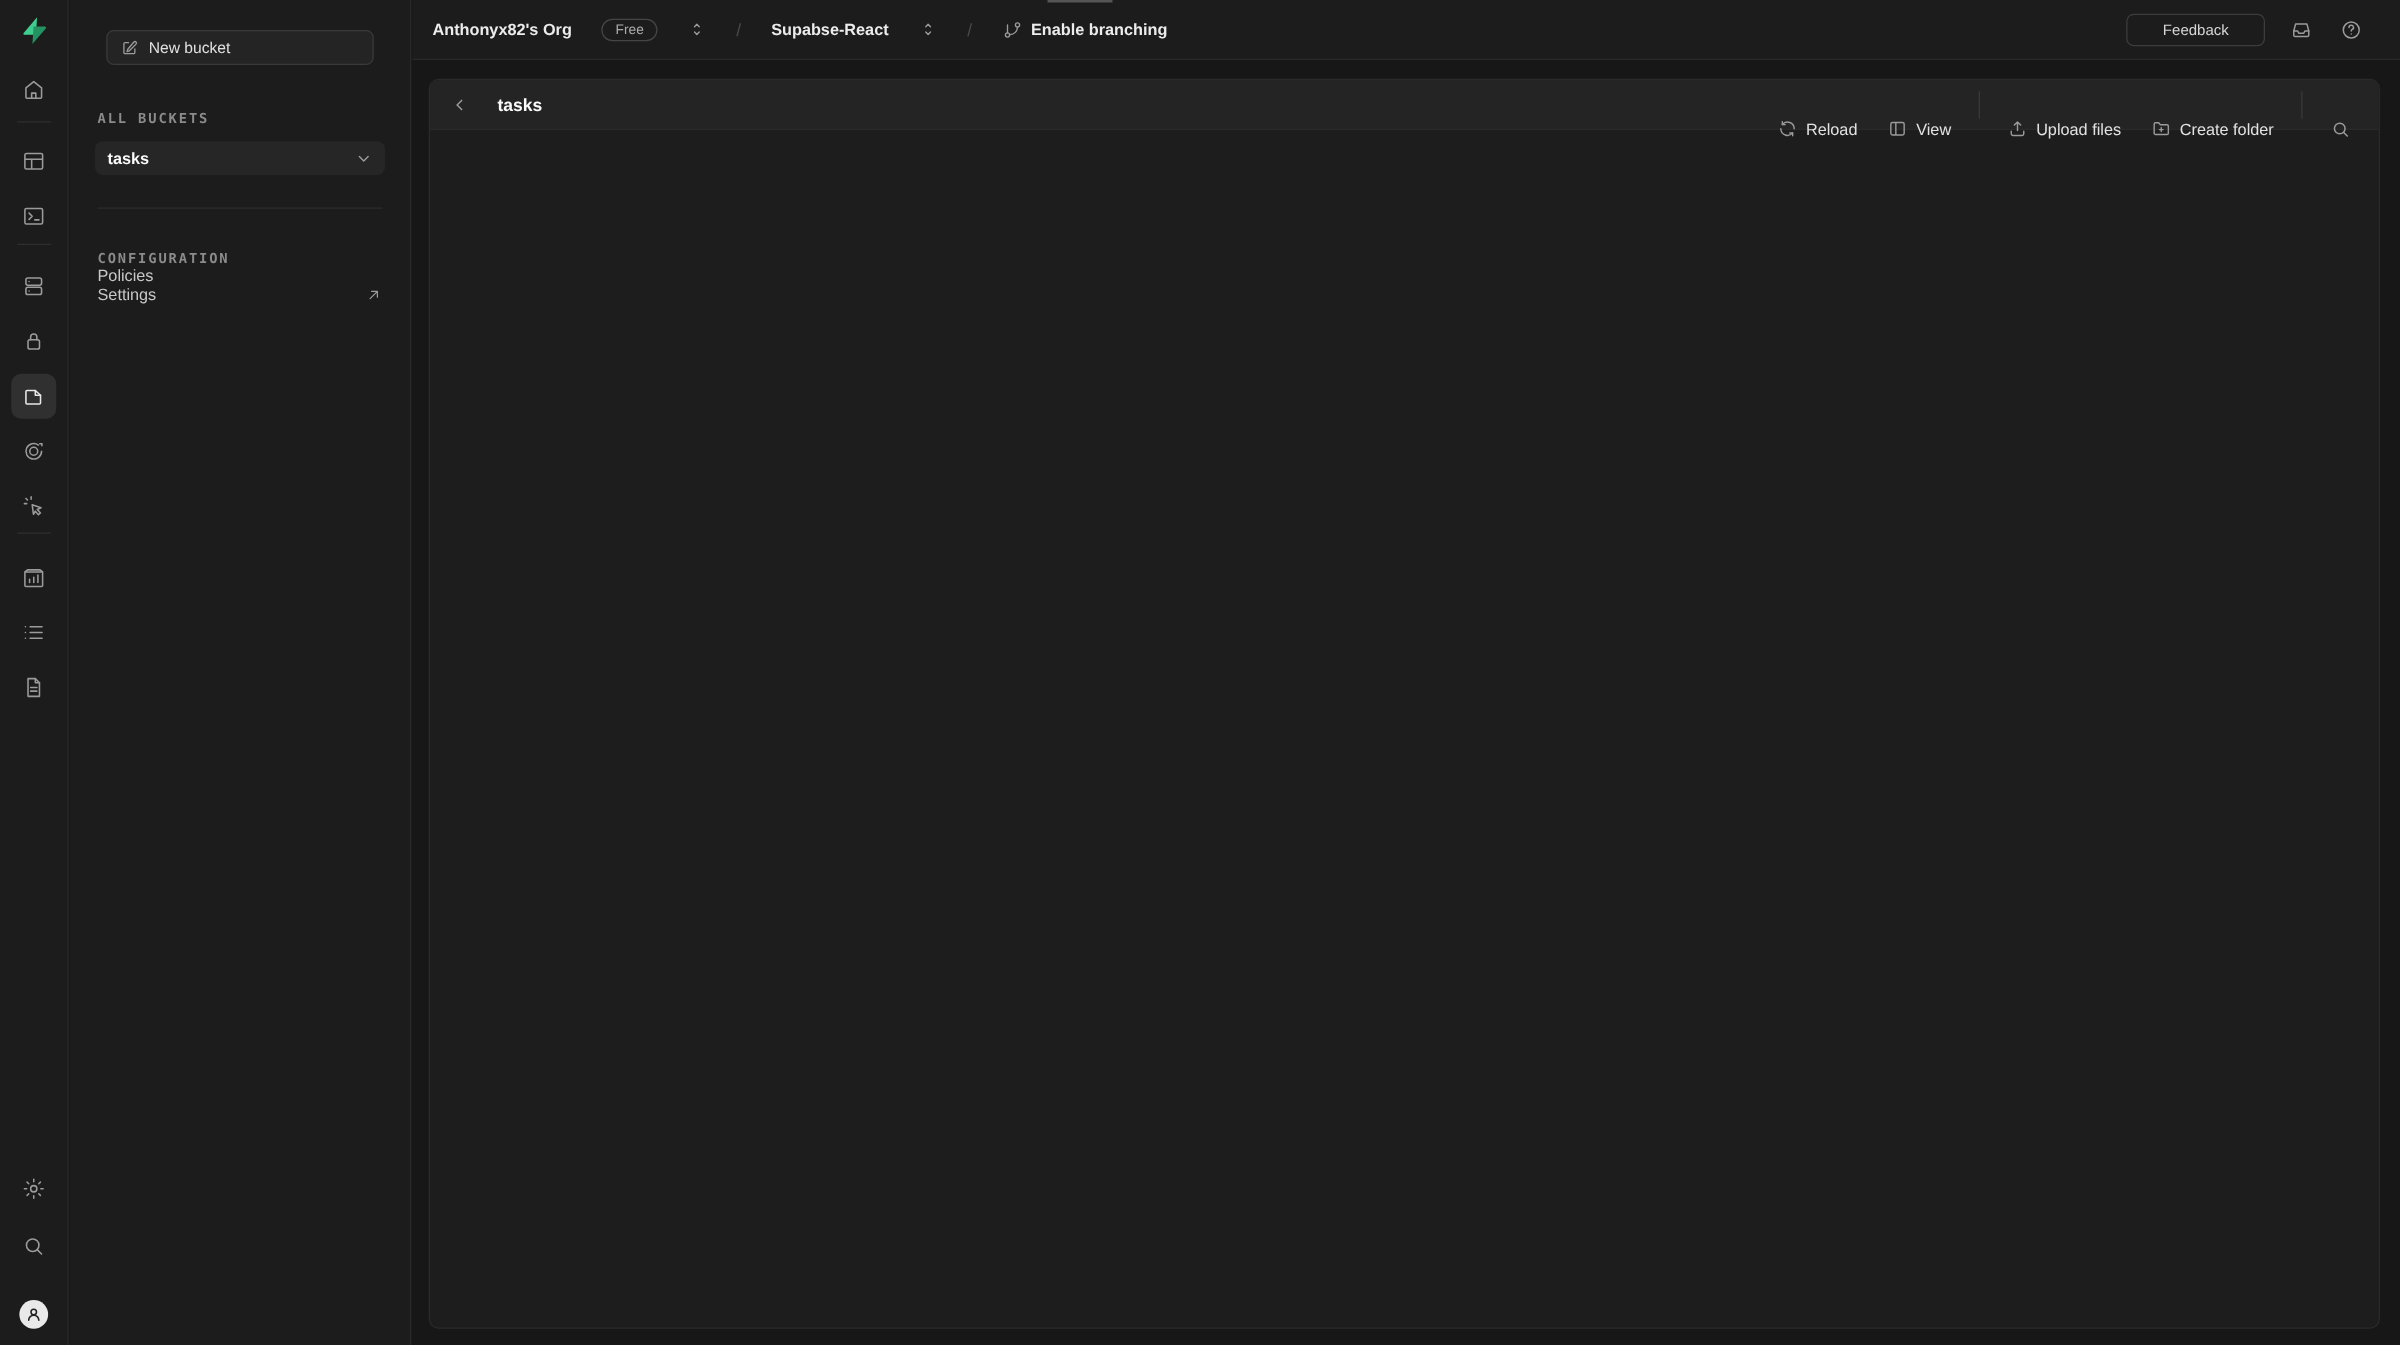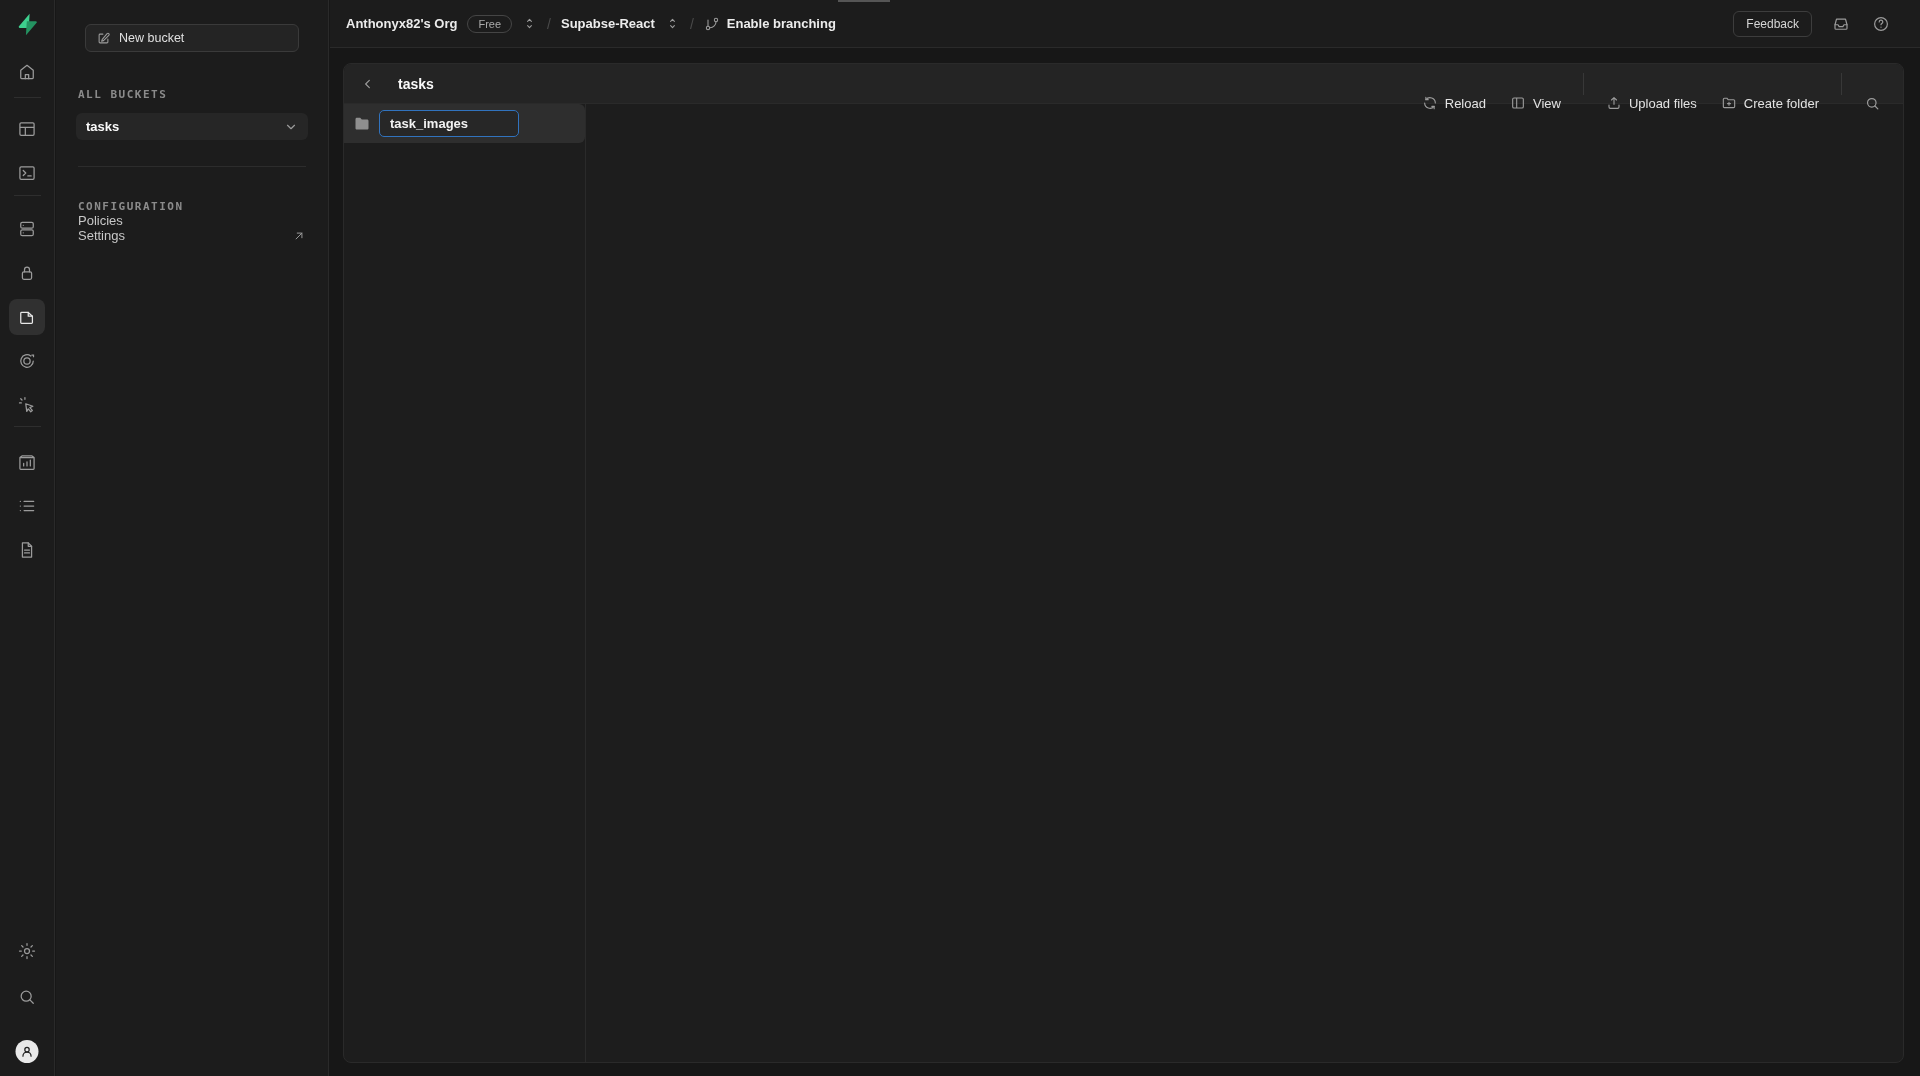--- a/index.html
+++ b/index.html
@@ -75,32 +75,32 @@
     padding: 0 2px; color: #c8c8c8; font-size: 13px; cursor: pointer;
   }
   .config-item:first-of-type { margin-top: 18px; }
 
   
   .topnav {
     position: absolute; left: 330px; right: 0; top: 0; height: 48px;
     background: #1c1c1c; border-bottom: 1px solid #2a2a2a;
     display: flex; align-items: center; padding: 0 28px 0 16px;
   }
-  .crumbs { display: flex; align-items: center; gap: 10px; flex: 1; }
+  .crumbs { display: flex; align-items: center; gap: 24px; flex: 1; }
   .crumb-text { font-size: 13px; font-weight: 600; color: #ececec; cursor: pointer; white-space: nowrap; }
   .plan-badge {
     border: 1px solid #454545; border-radius: 999px; padding: 2px 10px;
     font-size: 11px; color: #ababab; cursor: pointer;
   }
   .crumb-sep { color: #4a4a4a; font-size: 14px; }
   .branch-btn { display: flex; align-items: center; gap: 7px; cursor: pointer; }
   .nav-actions { display: flex; align-items: center; gap: 18px; }
   .feedback-btn {
     border: 1px solid #3d3d3d; background: transparent; border-radius: 6px;
-    color: #d6d6d6; font-size: 12px; font-family: inherit; padding: 5px 12px; cursor: pointer;
+    color: #d6d6d6; font-size: 12px; font-family: inherit; padding: 5px 28px; cursor: pointer;
   }
   .nav-icon-btn { background: none; border: none; cursor: pointer; padding: 2px; }
 
   
   .scaffold { position: absolute; left: 330px; right: 0; top: 48px; bottom: 0; background: #171717; }
   .card {
     position: absolute; left: 13px; top: 15px; right: 16px; bottom: 13px;
     background: #1d1d1d; border: 1px solid #2a2a2a; border-radius: 8px;
     overflow: hidden; display: flex; flex-direction: column;
   }
@@ -362,24 +362,16 @@
         <button class="tool-btn">
           <svg class="ico" width="17" height="17" viewBox="0 0 24 24" fill="none" stroke="currentColor" stroke-width="1.7" stroke-linecap="round">
             <circle cx="11" cy="11" r="6"></circle>
               <path d="m15.5 15.5 4 4"></path>
           </svg>
         </button>
       </div>
     </div>
 
     <div class="card-body">
-      <div class="explorer-col">
-        <div class="file-row selected">
-          <svg class="folder-glyph" viewBox="0 0 16 16">
-            <path d="M1.5 3.2c0-.8.6-1.4 1.4-1.4h3.3l1.6 1.8h5.3c.8 0 1.4.6 1.4 1.4v7.2c0 .8-.6 1.4-1.4 1.4H2.9c-.8 0-1.4-.6-1.4-1.4z" fill="#8f8f8f"></path>
-          </svg>
-          <span class="file-name-box">task_images</span>
-        </div>
-      </div>
       <div style="flex:1"></div>
     </div>
   </section>
 </main>
 
 </body></html>

